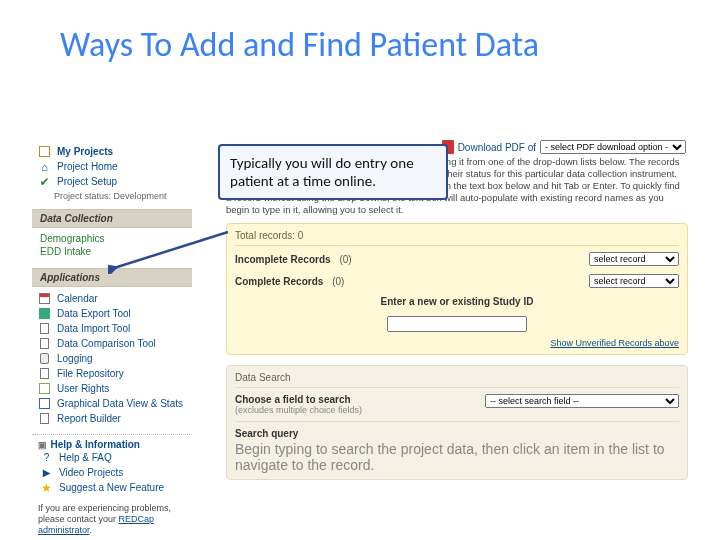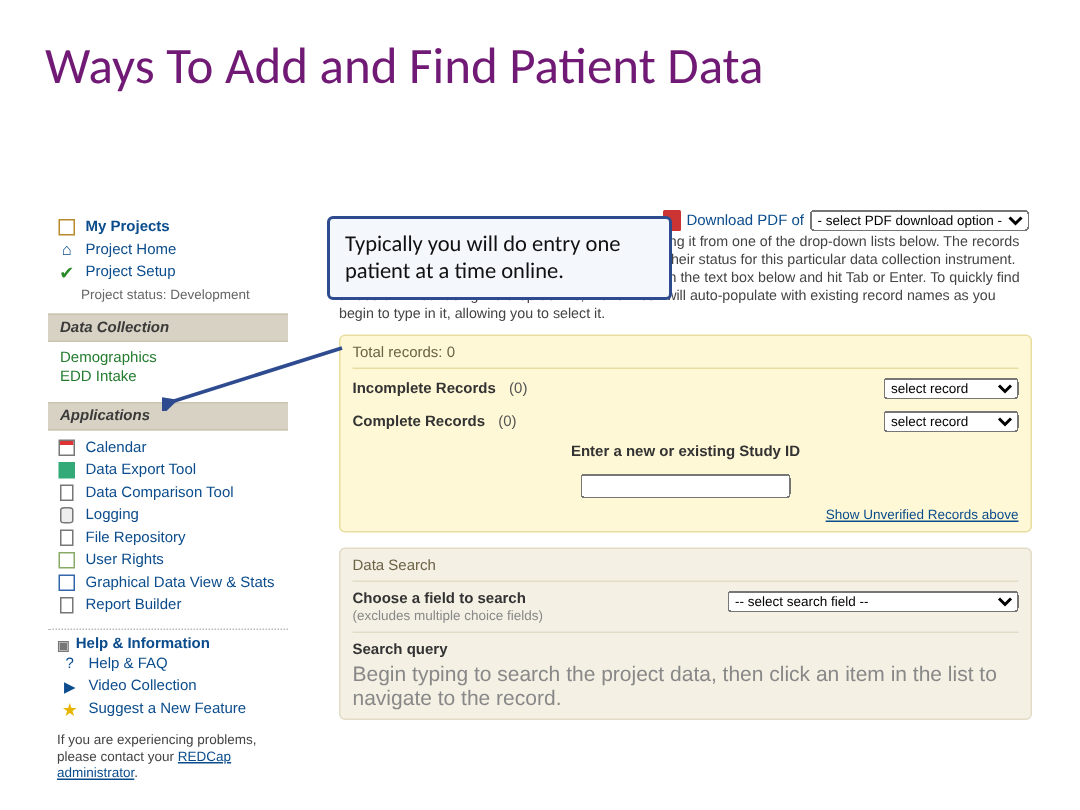--- a/index.html
+++ b/index.html
@@ -11,22 +11,23 @@
     font-size: 10px;
     color: #333;
     background: #fff;
     overflow: hidden;
     position: relative;
   }
   .slide-title {
     font-family: Calibri, Arial, sans-serif;
     font-size: 34px;
     font-weight: 400;
-    color: #701a75;
+    color: #3b82f6;
     padding: 24px 0 0 30px;
+    margin-left: 30px;
   }
   .app {
     position: absolute;
     left: 32px;
     top: 140px;
     width: 656px;
     height: 380px;
     display: flex;
     background: #fff;
   }
@@ -203,20 +204,26 @@
       <div class="row">
           <span class="ic">
             <span class="grn-sq"></span>
           </span>
           <span>Data Export Tool</span>
         </div>
       <div class="row">
           <span class="ic">
             <span class="doc"></span>
           </span>
+          <span>Data Import Tool</span>
+        </div>
+      <div class="row">
+          <span class="ic">
+            <span class="doc"></span>
+          </span>
           <span>Data Comparison Tool</span>
         </div>
       <div class="row">
           <span class="ic">
             <span class="db"></span>
           </span>
           <span>Logging</span>
         </div>
       <div class="row">
           <span class="ic">
@@ -248,21 +255,21 @@
       <div class="hdr">
         <span class="bullet">▣</span>
         <span>Help &amp; Information</span>
       </div>
       <div class="row">
           <span class="ic">?</span>
           <span>Help &amp; FAQ</span>
         </div>
       <div class="row">
           <span class="ic">▶</span>
-          <span>Video Collection</span>
+          <span>Video Projects</span>
         </div>
       <div class="row">
           <span class="ic star">★</span>
           <span>Suggest a New Feature</span>
         </div>
     </div>
     <div class="help-note">
       <span>If you are experiencing problems, please contact your </span><a>REDCap administrator</a><span>.</span>
     </div>
   </div>

